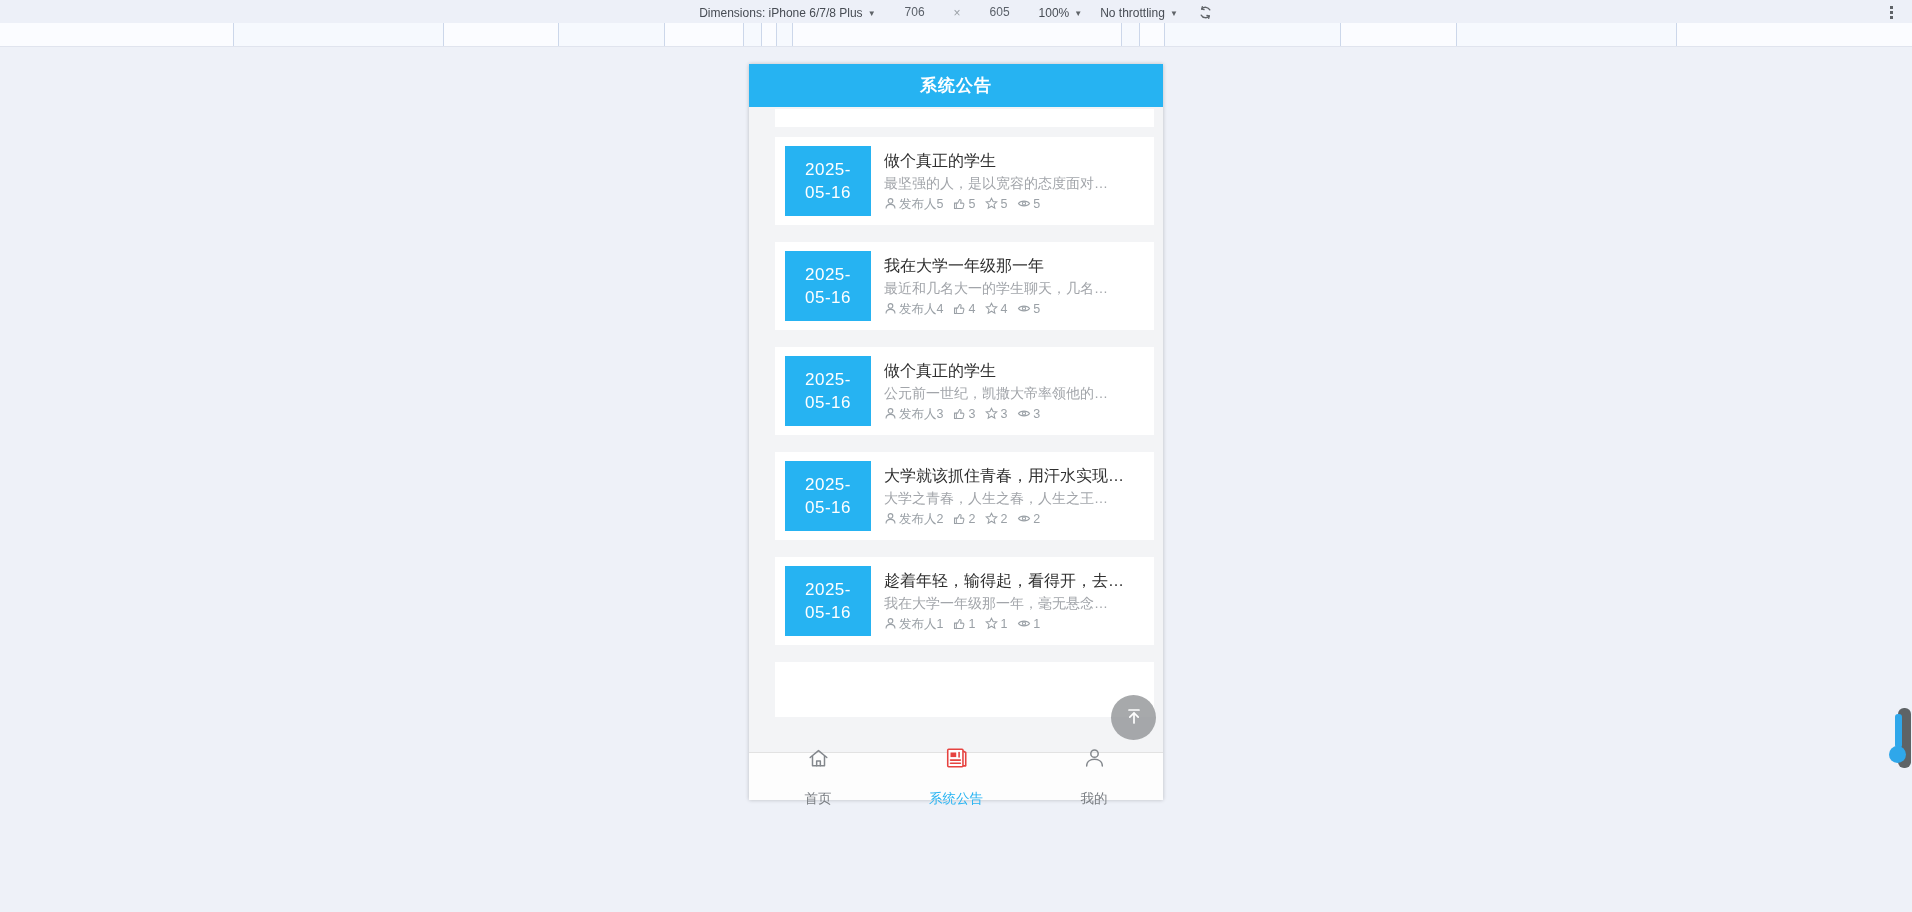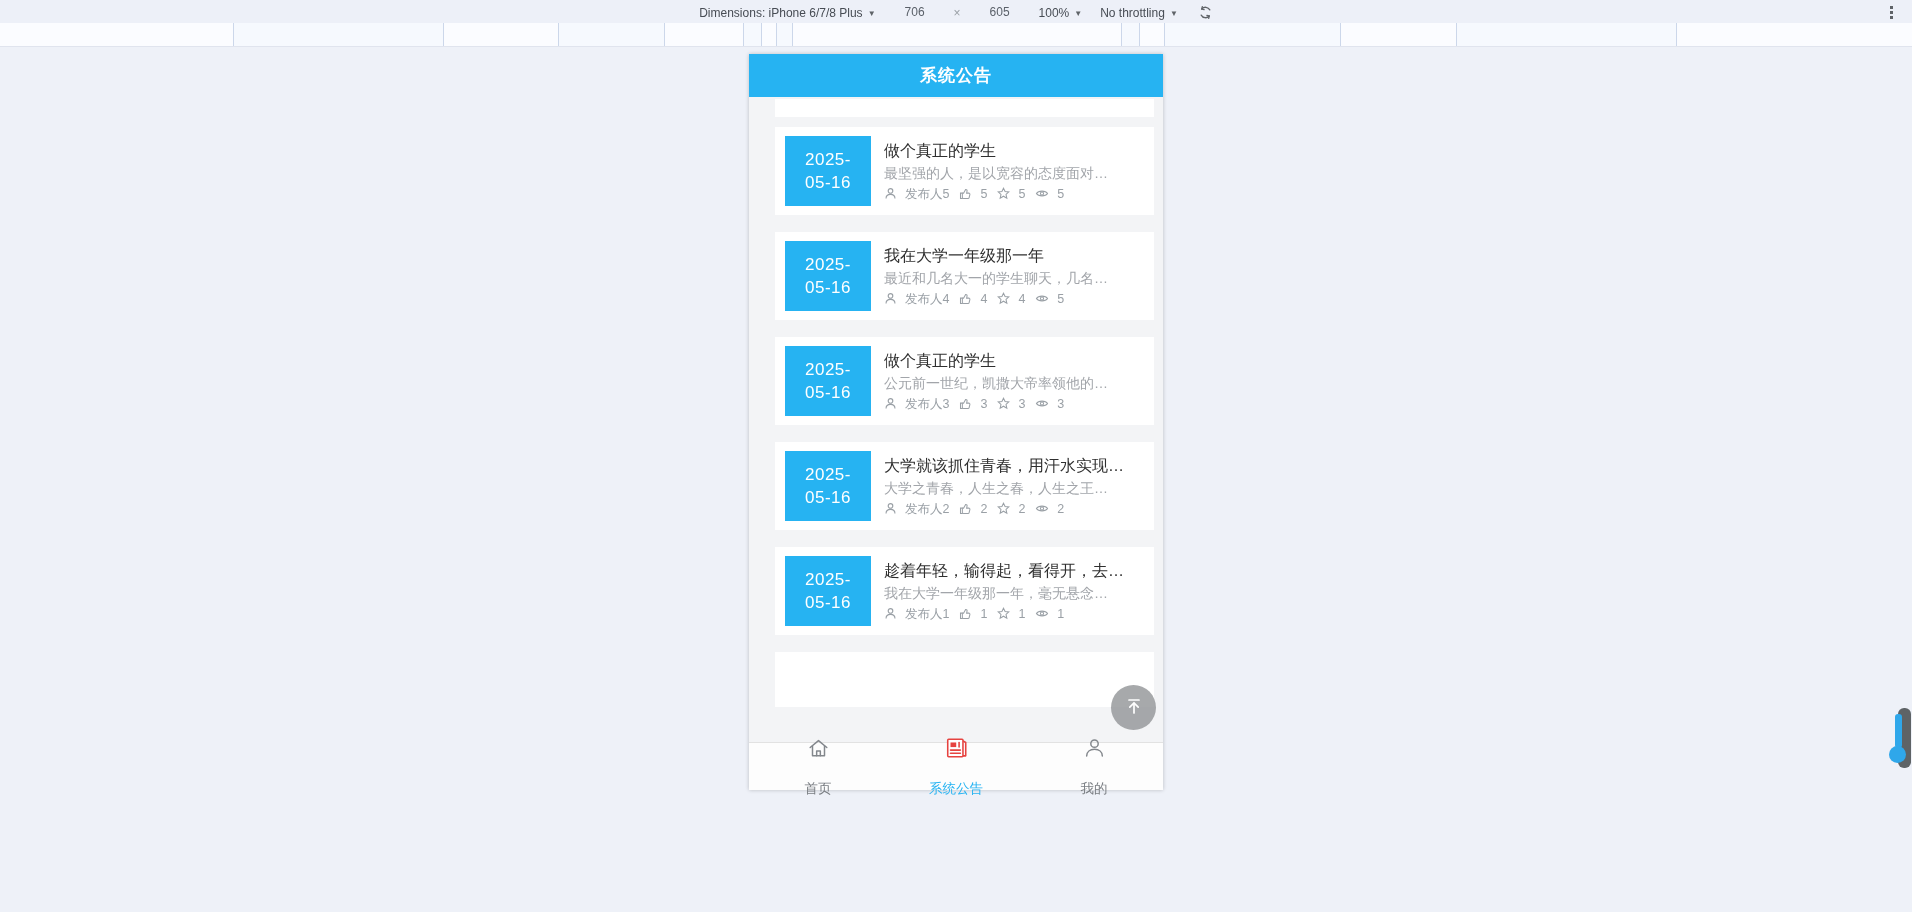--- a/index.html
+++ b/index.html
@@ -29,21 +29,21 @@
   .kebab i{width:3px;height:3px;background:#5f6368;display:block;}
   
   .media-bar{
     position:absolute;left:0;top:23px;width:1912px;height:23px;
     display:flex;border-bottom:1px solid #e0e4ee;background:#f2f5fb;
   }
   .media-bar .seg{height:100%;box-sizing:border-box;border-right:1px solid #ccd7ea;background:#fbfcff;}
   .media-bar .seg.t2{background:#f6f9fe;}
   
   .viewport{
-    position:absolute;left:749px;top:54px;width:414px;height:736px;
+    position:absolute;left:749px;top:64px;width:414px;height:736px;
     background:#0ea5e9;box-shadow:0 0 4px rgba(0,0,0,.22);
   }
   .app-header{
     position:absolute;left:0;top:0;width:414px;height:43px;
     background:#26b3f2;display:flex;align-items:center;justify-content:center;
   }
   .app-header span{color:#fff;font-size:17px;font-weight:600;letter-spacing:1px;}
   .list-area{
     position:absolute;left:0;top:43px;width:414px;bottom:48px;
     background:#f3f4f6;overflow:hidden;box-sizing:border-box;
@@ -56,21 +56,21 @@
   }
   .badge{
     width:86px;height:70px;background:#26b3f2;flex:0 0 86px;
     display:flex;flex-direction:column;align-items:center;justify-content:center;
     color:#fff;font-size:17px;line-height:23px;letter-spacing:.5px;text-align:right;
   }
   .card-body{flex:1;min-width:0;margin-left:13px;display:flex;flex-direction:column;justify-content:space-between;}
   .card-title{font-size:16px;color:#2f2f2f;line-height:22px;white-space:nowrap;overflow:hidden;}
   .card-desc{font-size:14px;color:#a2a5aa;line-height:23px;white-space:nowrap;overflow:hidden;}
   .card-meta{display:flex;align-items:center;gap:4px;font-size:12.5px;color:#9aa0a6;line-height:18px;white-space:nowrap;}
-  .card-meta .grp{display:flex;align-items:center;gap:8px;margin-right:6px;}
+  .card-meta .grp{display:flex;align-items:center;gap:2px;margin-right:6px;}
   .card-meta svg{display:block;}
   .list-footer{height:55px;background:#fff;margin-top:5px;}
   .backtop{
     position:absolute;left:362px;top:631px;width:45px;height:45px;border-radius:50%;
     background:rgba(148,150,153,.82);display:flex;align-items:center;justify-content:center;cursor:pointer;
   }
   .tabbar{
     position:absolute;left:0;bottom:0;width:414px;height:48px;
     background:#fdfdfd;border-top:1px solid #e2e2e2;box-sizing:border-box;
     display:flex;

